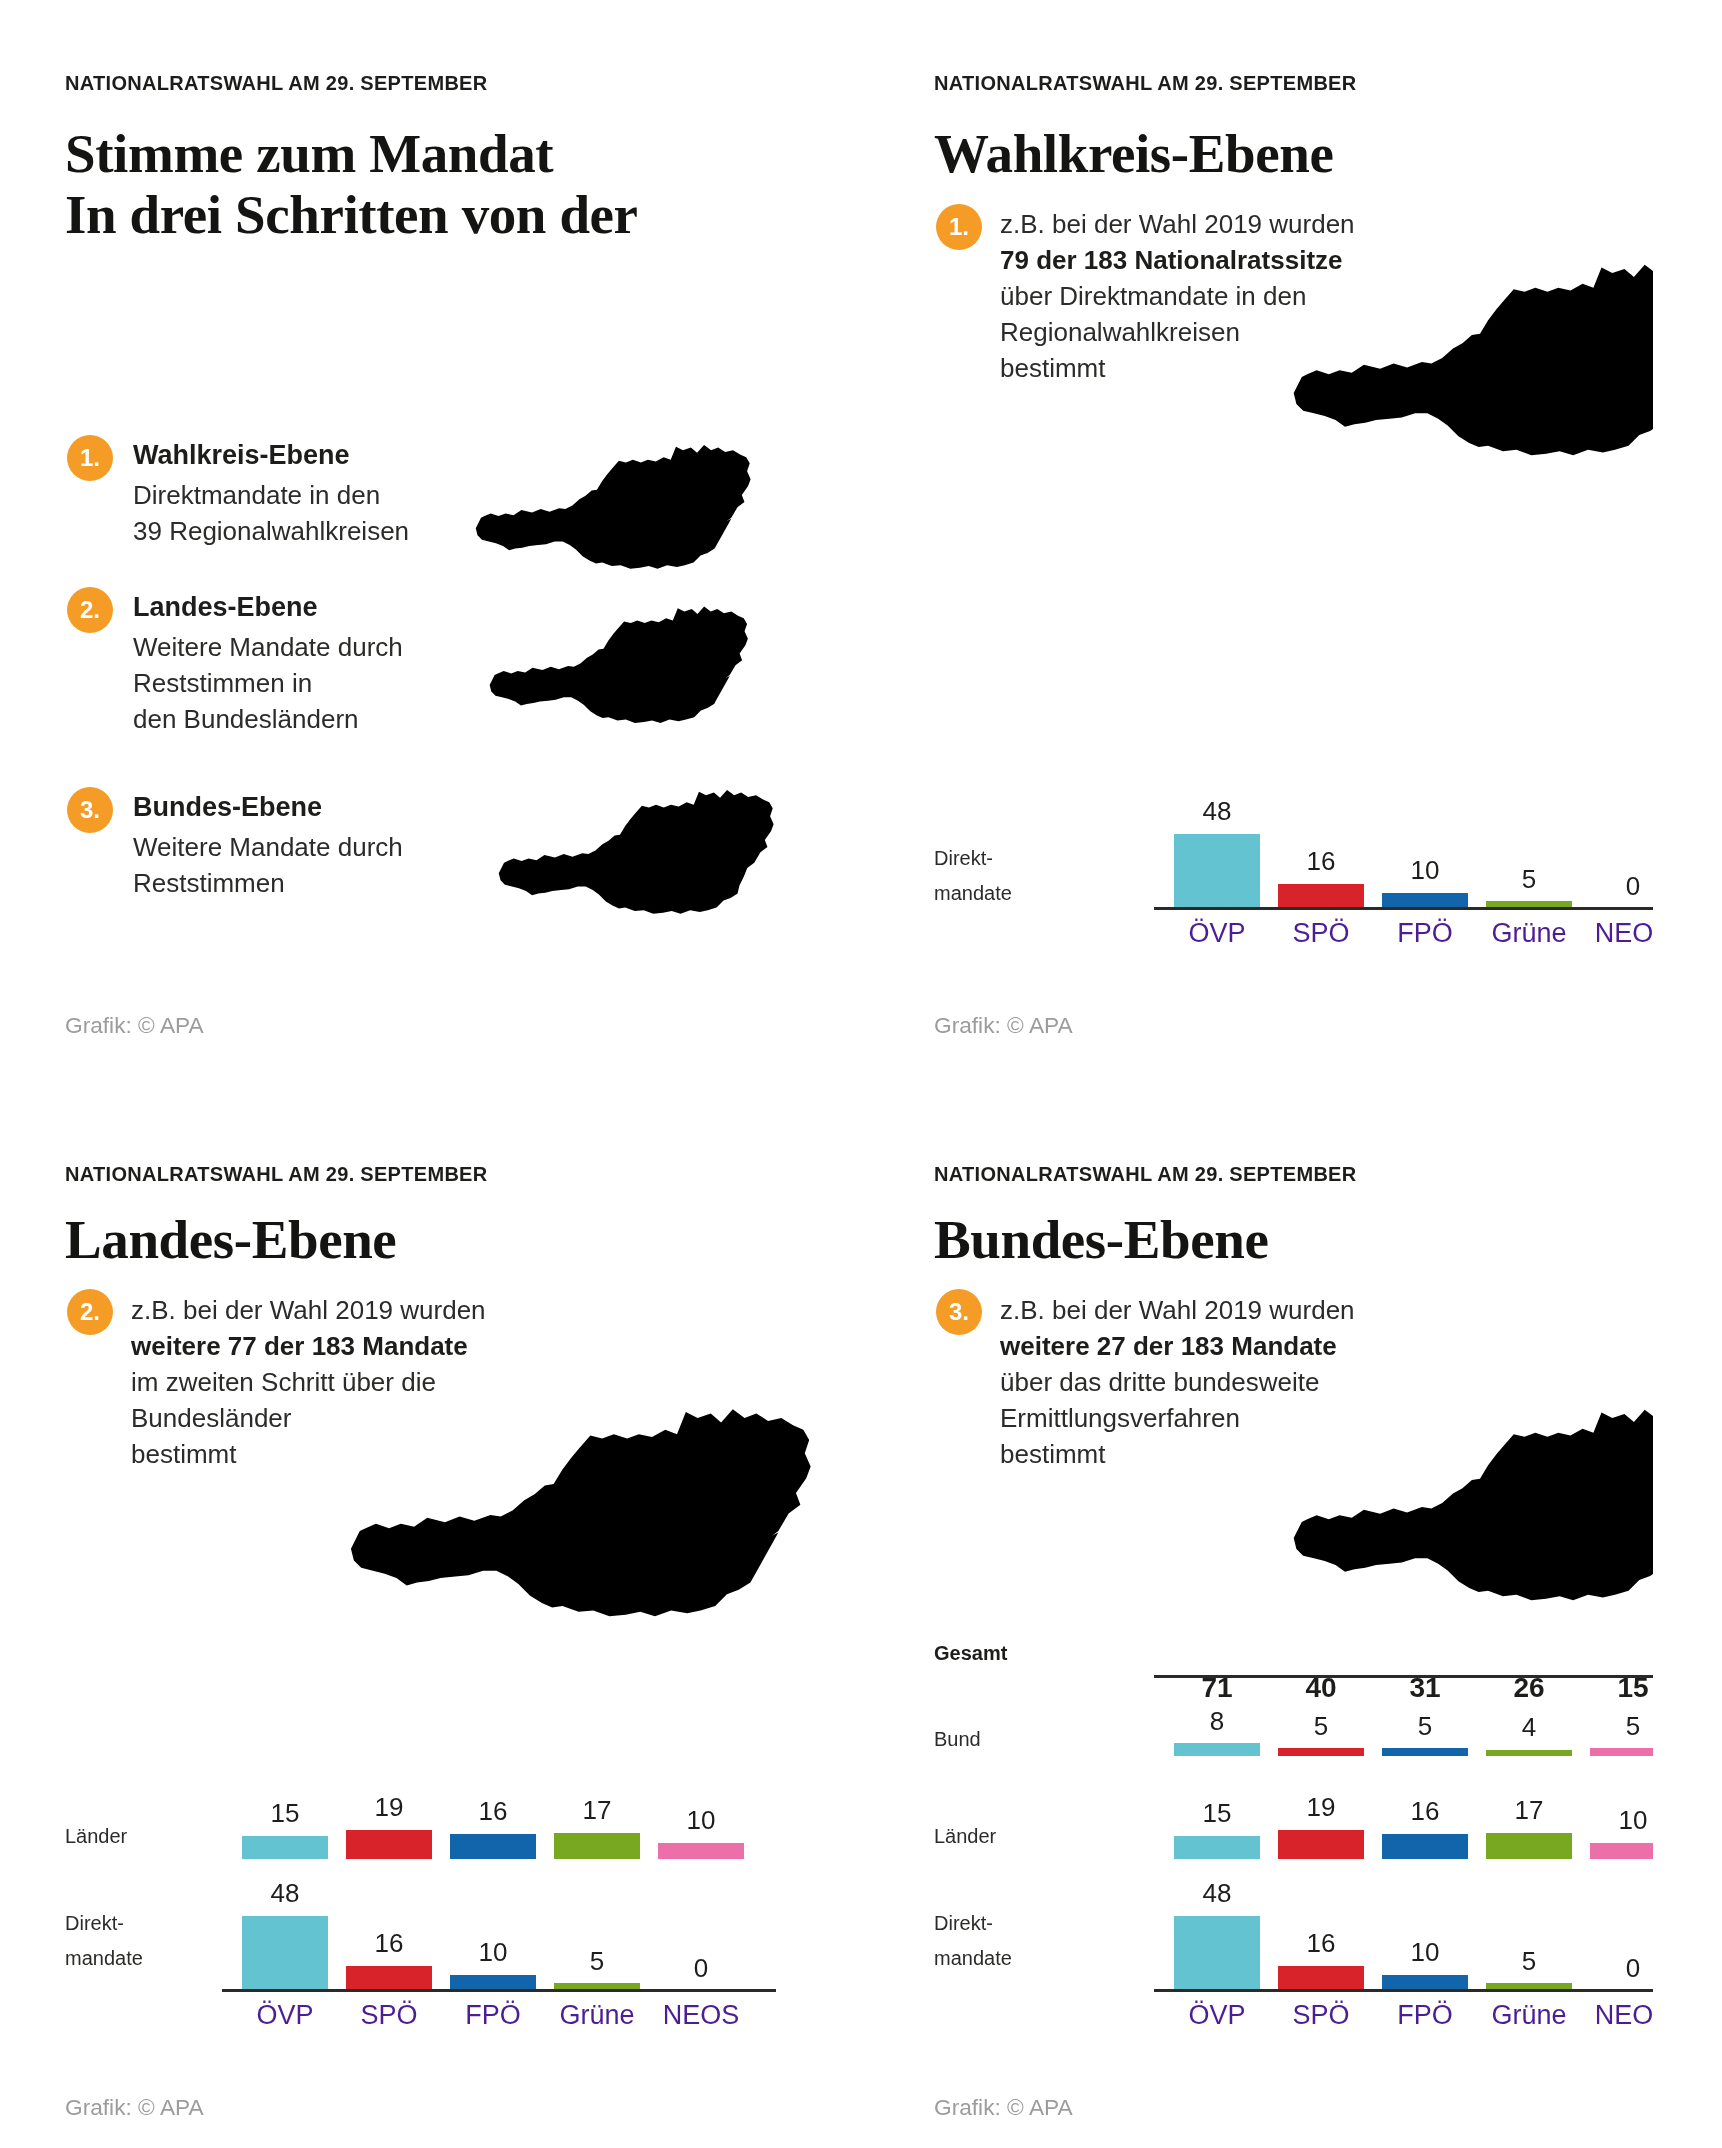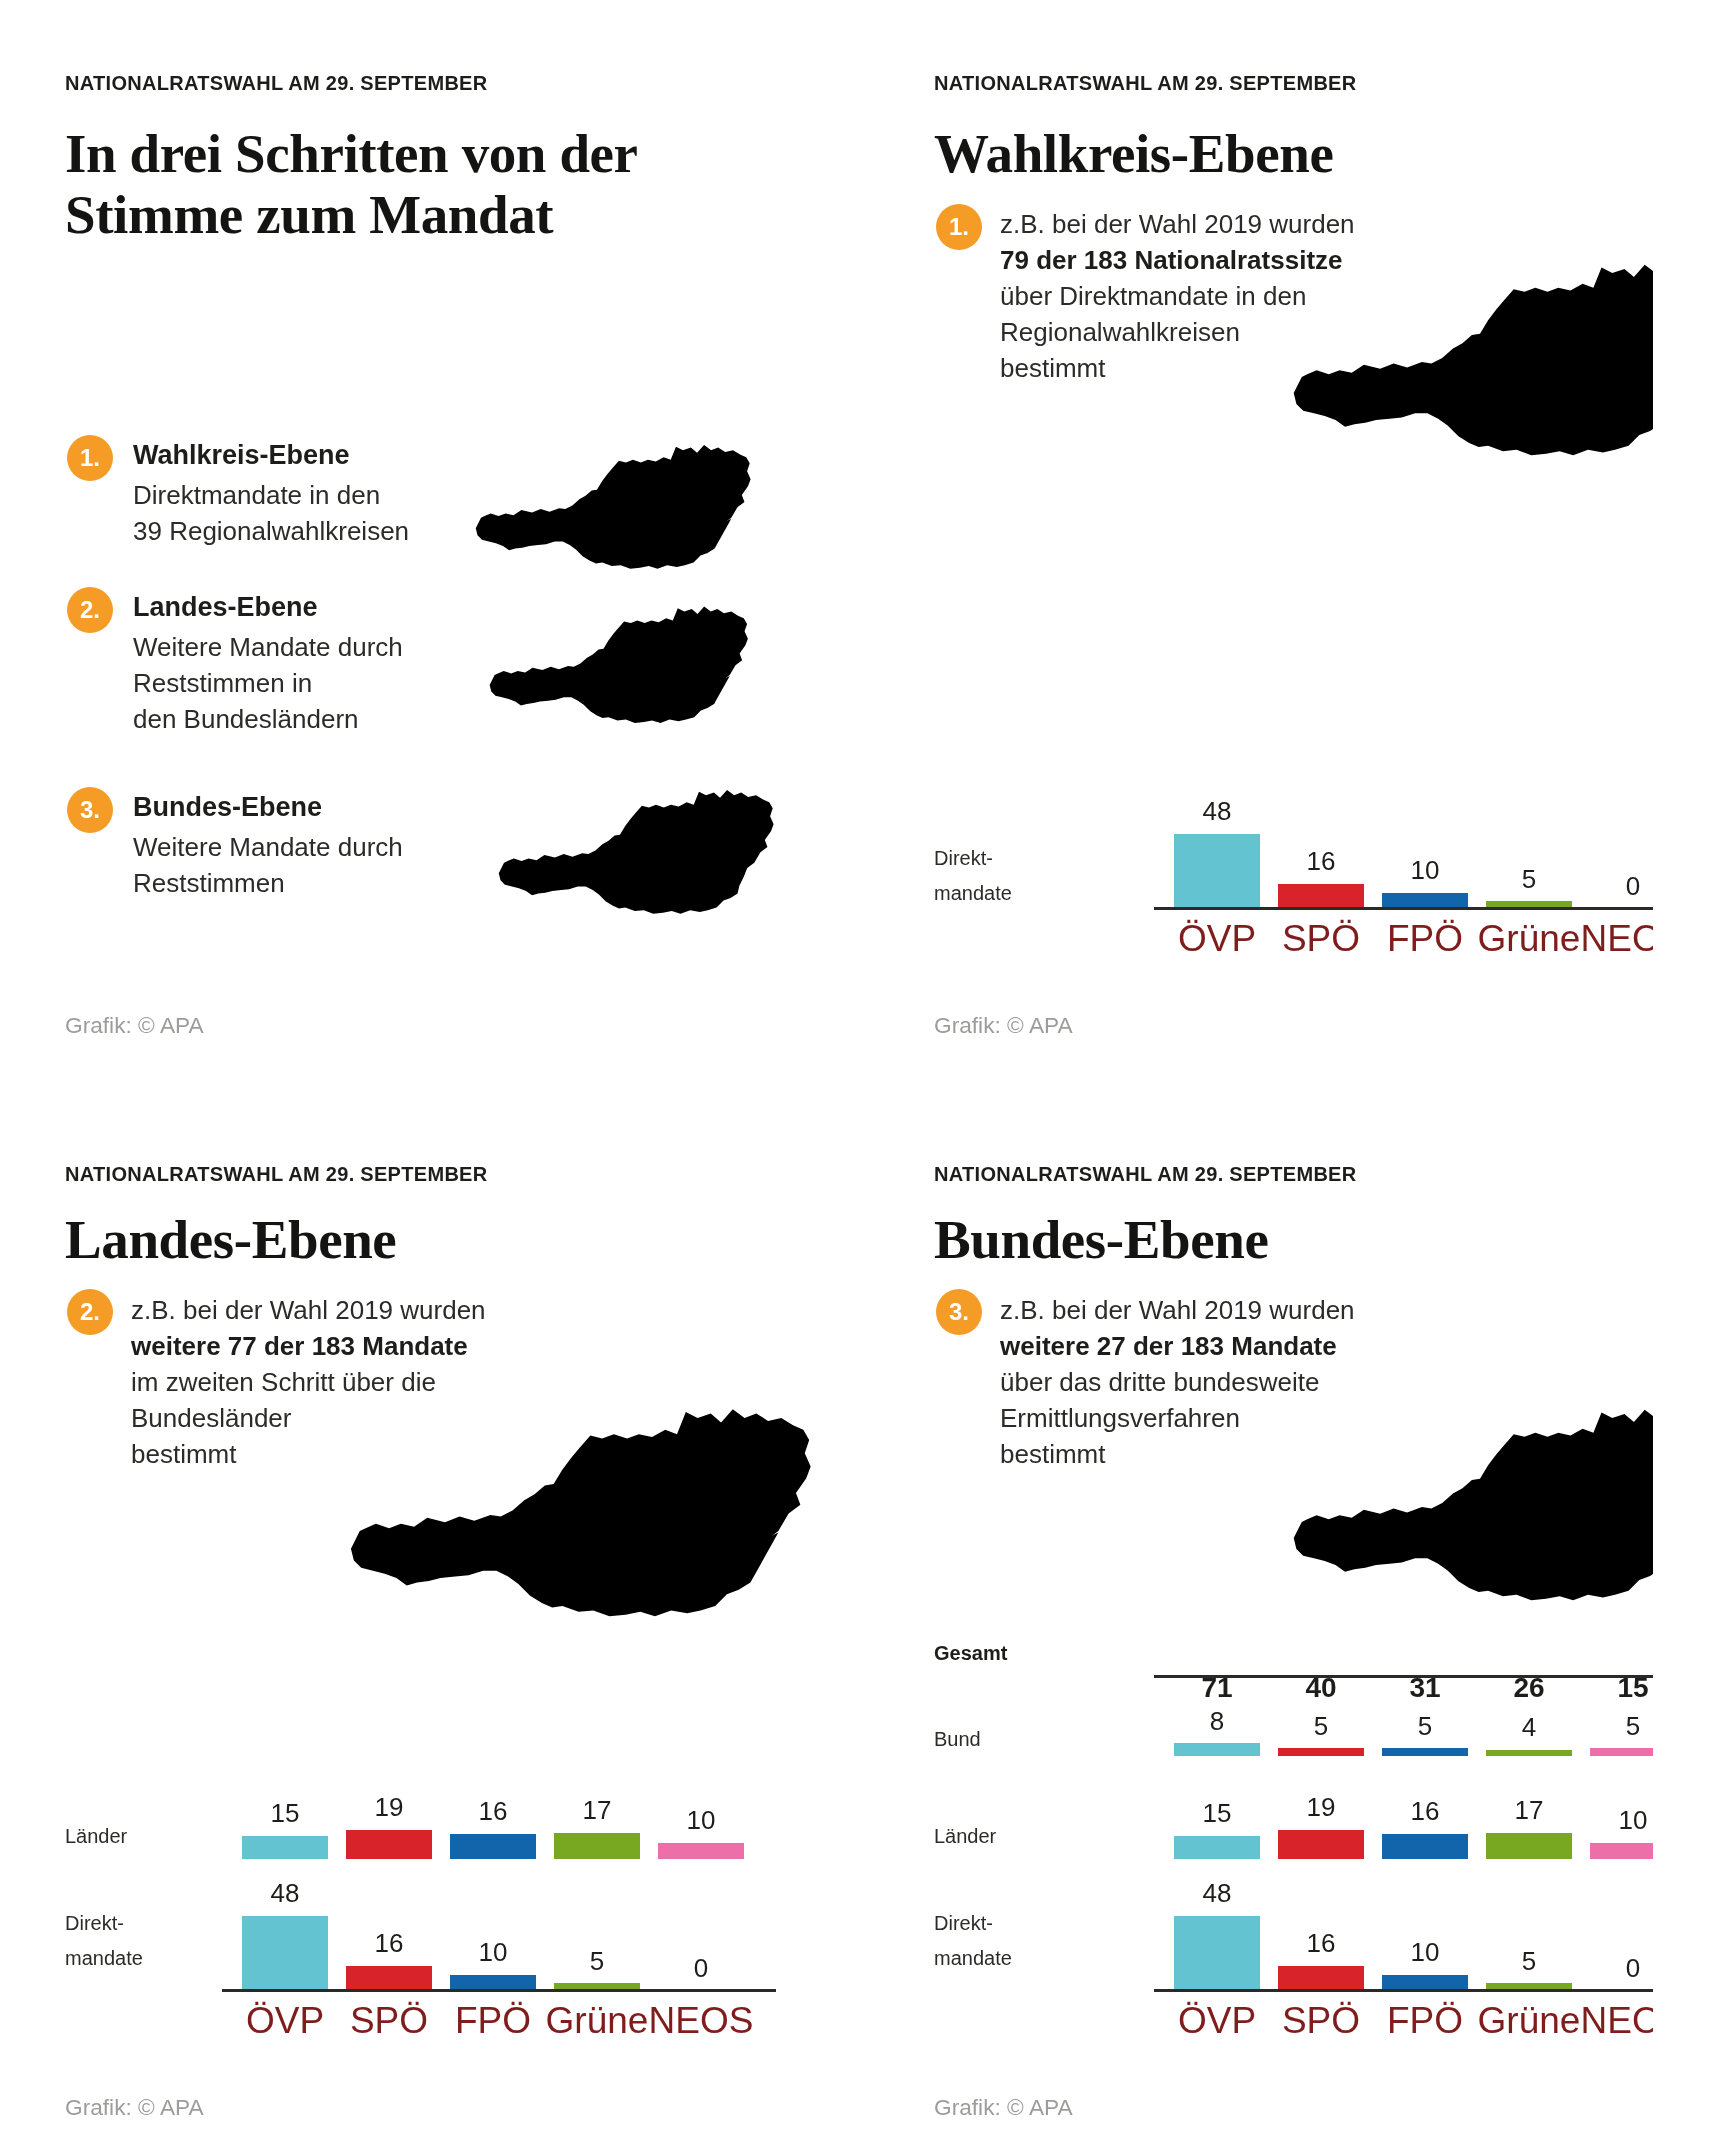--- a/index.html
+++ b/index.html
@@ -16,21 +16,21 @@
   .step-label{font-size:27px;font-weight:700;color:#1d1d1b;white-space:nowrap;}
   .row-label{font-size:20px;line-height:35px;color:#2b2b29;}
   .row-label.bold{font-weight:700;color:#1d1d1b;}
   .bar-row{display:flex;align-items:flex-end;}
   .slot{width:104px;display:flex;flex-direction:column;align-items:center;justify-content:flex-end;}
   .bar-value{font-size:26px;color:#1d1d1b;margin-bottom:6.7px;white-space:nowrap;}
   .bar-value.bold{font-weight:700;font-size:28px;}
   .bar{width:86px;}
   .axis{height:2.5px;background:#2a2a28;}
   .party-row{display:flex;}
-  .party-row .slot{font-size:37px;color:#7f1d1d;}
+  .party-row .slot{font-size:27px;color:#4c1d95;}
   .credit{font-size:22.7px;color:#9c9c9b;white-space:nowrap;}
   svg.map{overflow:visible;}
 </style>
 </head>
 <body>
 
 <svg width="0" height="0" style="position:absolute">
   <defs>
     <g id="austria-outline-g">
       <path d="M2,106 L8,94 L12,92 L19,89 L28,92 L36,89 L45,91 L54,85 L66,88 L76,84 L86,87 L97,83
@@ -84,22 +84,22 @@
         <use href="#austria-states-lines"></use>
         <use href="#austria-district-lines"></use>
       </g>
   </defs>
 </svg>
 
 <div class="canvas">
 
   <div class="abs kicker" style="left:65px;top:72px">NATIONALRATSWAHL AM 29. SEPTEMBER</div>
   <div class="abs title" style="left:65px;top:123px">
+    <div>Stimme zum Mandat</div>
     <div>In drei Schritten von der</div>
-    <div>Stimme zum Mandat</div>
   </div>
   <div class="abs para" style="left:65px;top:285px">
   </div>
 
   <div class="abs circle" style="left:67px;top:435px">1.</div>
   <div class="abs step-label" style="left:133px;top:440px">Wahlkreis-Ebene</div>
   <div class="abs desc" style="left:133px;top:477px">
     <div class="line">Direktmandate in den</div>
     <div class="line">39 Regionalwahlkreisen</div>
   </div>

